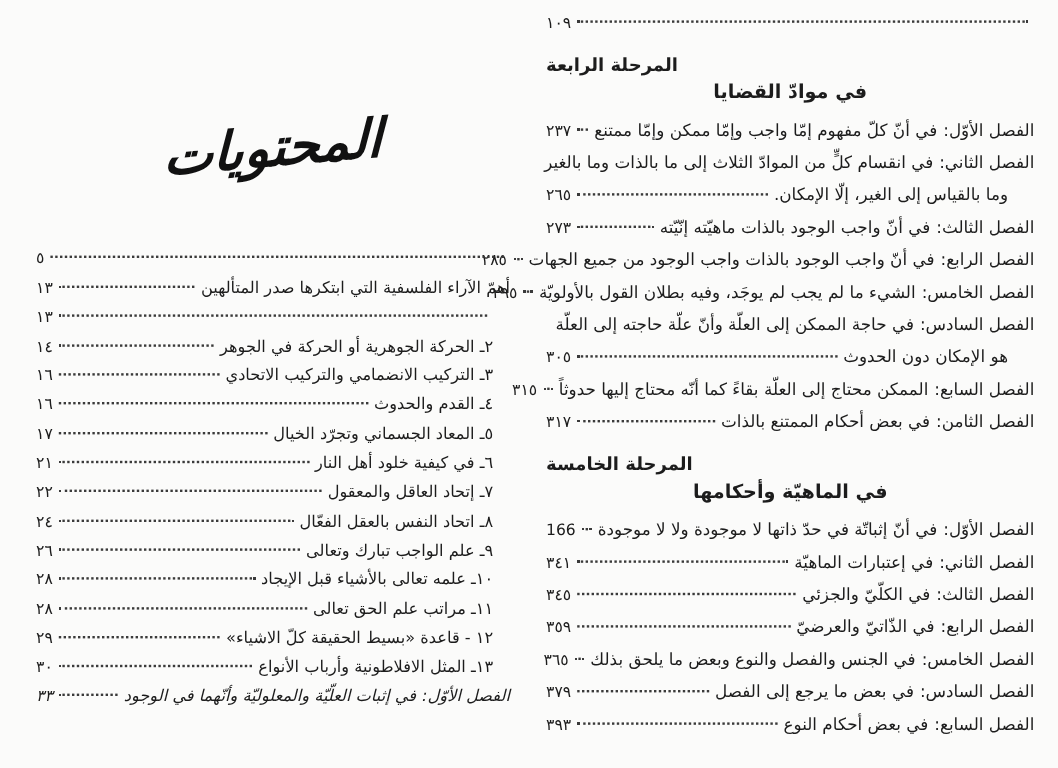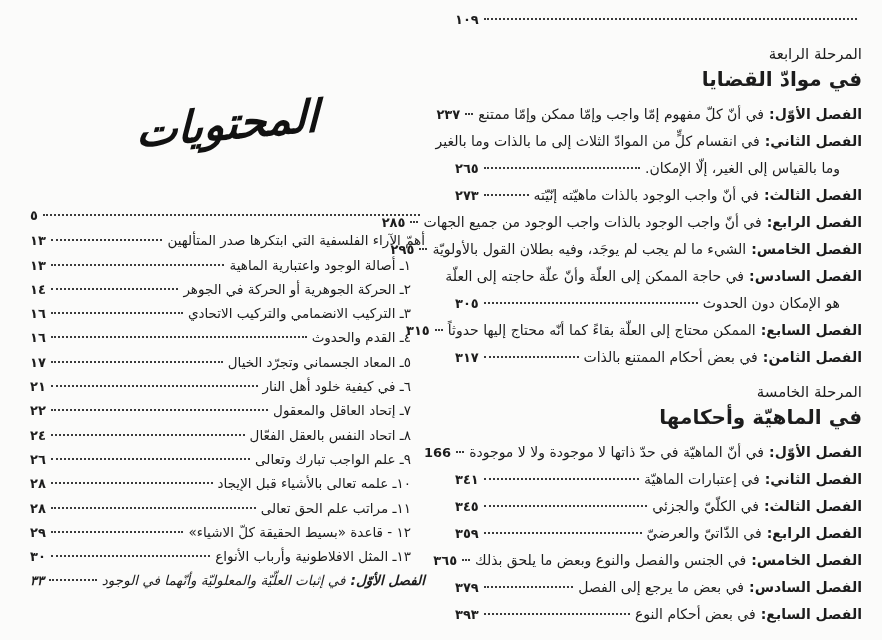--- a/index.html
+++ b/index.html
@@ -26,38 +26,38 @@
 
   .toc{display:block;}
   .left-toc{margin-top:44px;}
 
   .toc-row{
     display:flex;align-items:baseline;direction:rtl;
     font-size:13.5px;line-height:24.3px;height:24.3px;
     white-space:nowrap;
   }
   .right .toc-row{font-size:14px;line-height:27px;height:27px;}
-  .toc-row .label{font-weight:bold;margin-left:5px;}
+  .toc-row .label{font-weight:normal;margin-left:5px;}
   .toc-row .text{}
   .toc-row .leader{
     flex:1 1 auto;min-width:8px;
     border-bottom:2px dotted #3a3a3a;
     margin:0 5px;transform:translateY(-4px);
   }
-  .toc-row .pagenum{font-weight:bold;font-size:13px;}
+  .toc-row .pagenum{font-weight:normal;font-size:13px;}
   .toc-row.indent{padding-right:22px;}
   .left .toc-row.indent{padding-right:14px;}
   .toc-row.italic{font-style:italic;}
 
   .section-stage{
-    text-align:right;font-weight:normal;font-size:15px;
+    text-align:left;font-weight:bold;font-size:15px;
     margin:12px 0 2px;
   }
   .section-subject{
-    font-weight:bold;font-size:20px;
+    text-align:center;font-weight:bold;font-size:16px;
     margin:4px 0 10px;
   }
   .section + .section{margin-top:8px;}
 </style>
 </head>
 <body>
 
 <div class="spread">
 
   <div class="page left">
@@ -71,21 +71,20 @@
     <span class="pagenum">٥</span>
   </div>
         <div class="toc-row">
 
     <span class="text">أهمّ الآراء الفلسفية التي ابتكرها صدر المتألهين</span>
     <span class="leader"></span>
     <span class="pagenum">١٣</span>
   </div>
         <div class="toc-row indent">
 
-    <span class="text">١ـ أصالة الوجود واعتبارية الماهية</span>
     <span class="leader"></span>
     <span class="pagenum">١٣</span>
   </div>
         <div class="toc-row indent">
 
     <span class="text">٢ـ الحركة الجوهرية أو الحركة في الجوهر</span>
     <span class="leader"></span>
     <span class="pagenum">١٤</span>
   </div>
         <div class="toc-row indent">
@@ -235,21 +234,21 @@
     <span class="pagenum">٣١٧</span>
   </div>
           </div>
   </div>
         <div class="section">
     <div class="section-stage">المرحلة الخامسة</div>
     <div class="section-subject">في الماهيّة وأحكامها</div>
     <div class="toc section-entries">
             <div class="toc-row">
     <span class="label">الفصل الأوّل:</span>
-    <span class="text">في أنّ الماهيّة في حدّ ذاتها لا موجودة ولا لا موجودة</span>
+    <span class="text">في أنّ إثباتّة في حدّ ذاتها لا موجودة ولا لا موجودة</span>
     <span class="leader"></span>
     <span class="pagenum">166</span>
   </div>
             <div class="toc-row">
     <span class="label">الفصل الثاني:</span>
     <span class="text">في إعتبارات الماهيّة</span>
     <span class="leader"></span>
     <span class="pagenum">٣٤١</span>
   </div>
             <div class="toc-row">

